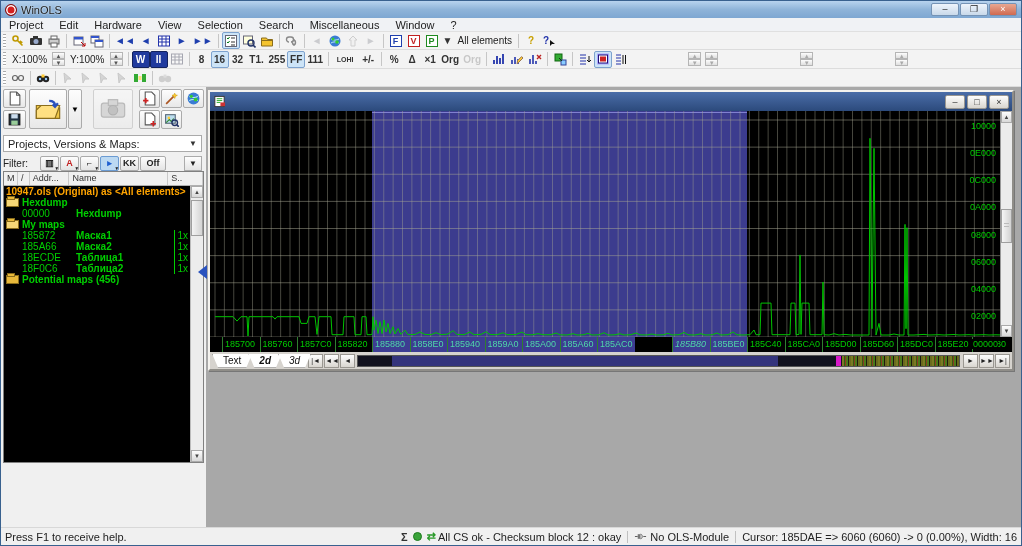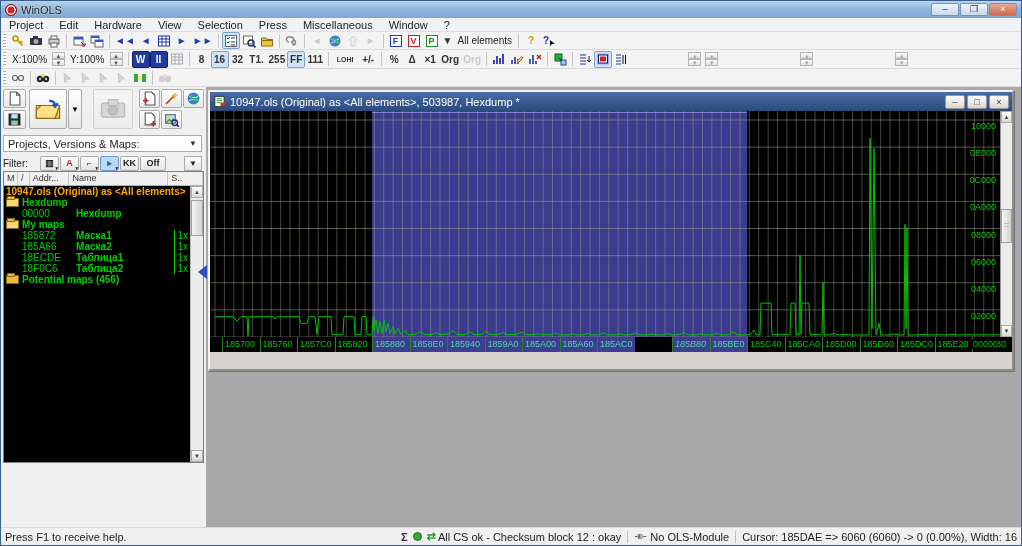--- a/index.html
+++ b/index.html
@@ -134,21 +134,21 @@
         <div class="wbtn">❐</div>
         <div class="wbtn close">×</div>
       </div>
   </div>
   <div class="menubar" id="menubar">
       <span class="menu-item">Project</span>
       <span class="menu-item">Edit</span>
       <span class="menu-item">Hardware</span>
       <span class="menu-item">View</span>
       <span class="menu-item">Selection</span>
-      <span class="menu-item">Press</span>
+      <span class="menu-item">Search</span>
       <span class="menu-item">Miscellaneous</span>
       <span class="menu-item">Window</span>
       <span class="menu-item">?</span>
     </div>
   <div class="tb tb1" id="tb1">
       <div class="grip"></div>
       <div class="tbtn">
         <svg viewBox="0 0 14 14">
           <circle cx="4.5" cy="4.5" r="2.5" fill="none" stroke="#c09a00" stroke-width="1.6"></circle>
           <path d="M6.5 6.5l5 5m-2-2l1.8-1.8M8.5 8.5l1.6-1.6" stroke="#c09a00" stroke-width="1.6" fill="none"></path>
@@ -623,21 +623,20 @@
   </div>
 
   <div class="mdi">
     <div class="childwin">
       <div class="ctitle">
         <svg viewBox="0 0 14 14">
             <rect x="2" y="1.5" width="10" height="11" fill="#fff" stroke="#333"></rect>
             <path d="M4 4h6M4 6h6M4 8h4" stroke="#2a2" fill="none"></path>
             <rect x="8" y="8" width="5" height="4" fill="#c33"></rect>
           </svg>
-        <span>10947.ols (Original) as &lt;All elements&gt;, 503987, Hexdump *</span>
         <div class="cctrl" id="childcontrols">
             <div class="cbtn">–</div>
             <div class="cbtn">□</div>
             <div class="cbtn">×</div>
           </div>
       </div>
       <div class="plotwrap">
         <svg id="plot" width="790" height="226">
             <rect x="0" y="0" width="790" height="226" fill="#000"></rect>
             <rect x="162" y="0" width="375" height="226" fill="#3c3c8e"></rect>
@@ -769,20 +768,36 @@
           <div class="xcell sel" style="left: 499.5px; width: 37.5px;">185BE0</div>
           <div class="xcell" style="left: 537px; width: 37.5px;">185C40</div>
           <div class="xcell" style="left: 574.5px; width: 37.5px;">185CA0</div>
           <div class="xcell" style="left: 612px; width: 37.5px;">185D00</div>
           <div class="xcell" style="left: 649.5px; width: 37.5px;">185D60</div>
           <div class="xcell" style="left: 687px; width: 37.5px;">185DC0</div>
           <div class="xcell" style="left: 724.5px; width: 37.5px;">185E20</div>
           <div class="xcell" style="left: 762px; width: 37.5px;">185E80</div>
           <div class="xzero">00000</div>
         </div>
+      <div class="cbottom" id="cbottom">
+          <div class="tab">Text</div>
+          <div class="tab italic" style="font-weight: bold;">2d</div>
+          <div class="tab italic">3d</div>
+          <div class="navb">|◄</div>
+          <div class="navb">◄◄</div>
+          <div class="navb">◄</div>
+          <div class="track">
+            <div class="tracksel" style="left: 34px; width: 386px;"></div>
+            <div class="trackmagenta" style="left: 478px; background: rgb(216, 24, 200);"></div>
+            <div class="trackstripes" style="left: 484px; width: 140px;"></div>
+          </div>
+          <div class="navb">►</div>
+          <div class="navb">►►</div>
+          <div class="navb">►|</div>
+        </div>
     </div>
   </div>
 
   <div class="statusbar">
     <span>Press F1 to receive help.</span>
     <div class="statusright">
       <span class="sico" style="color:#333">Σ</span>
       <span class="gear"></span>
       <span class="sico" style="color:#2a9a2a">⇄</span>
       <span>All CS ok - Checksum block 12 : okay</span>

